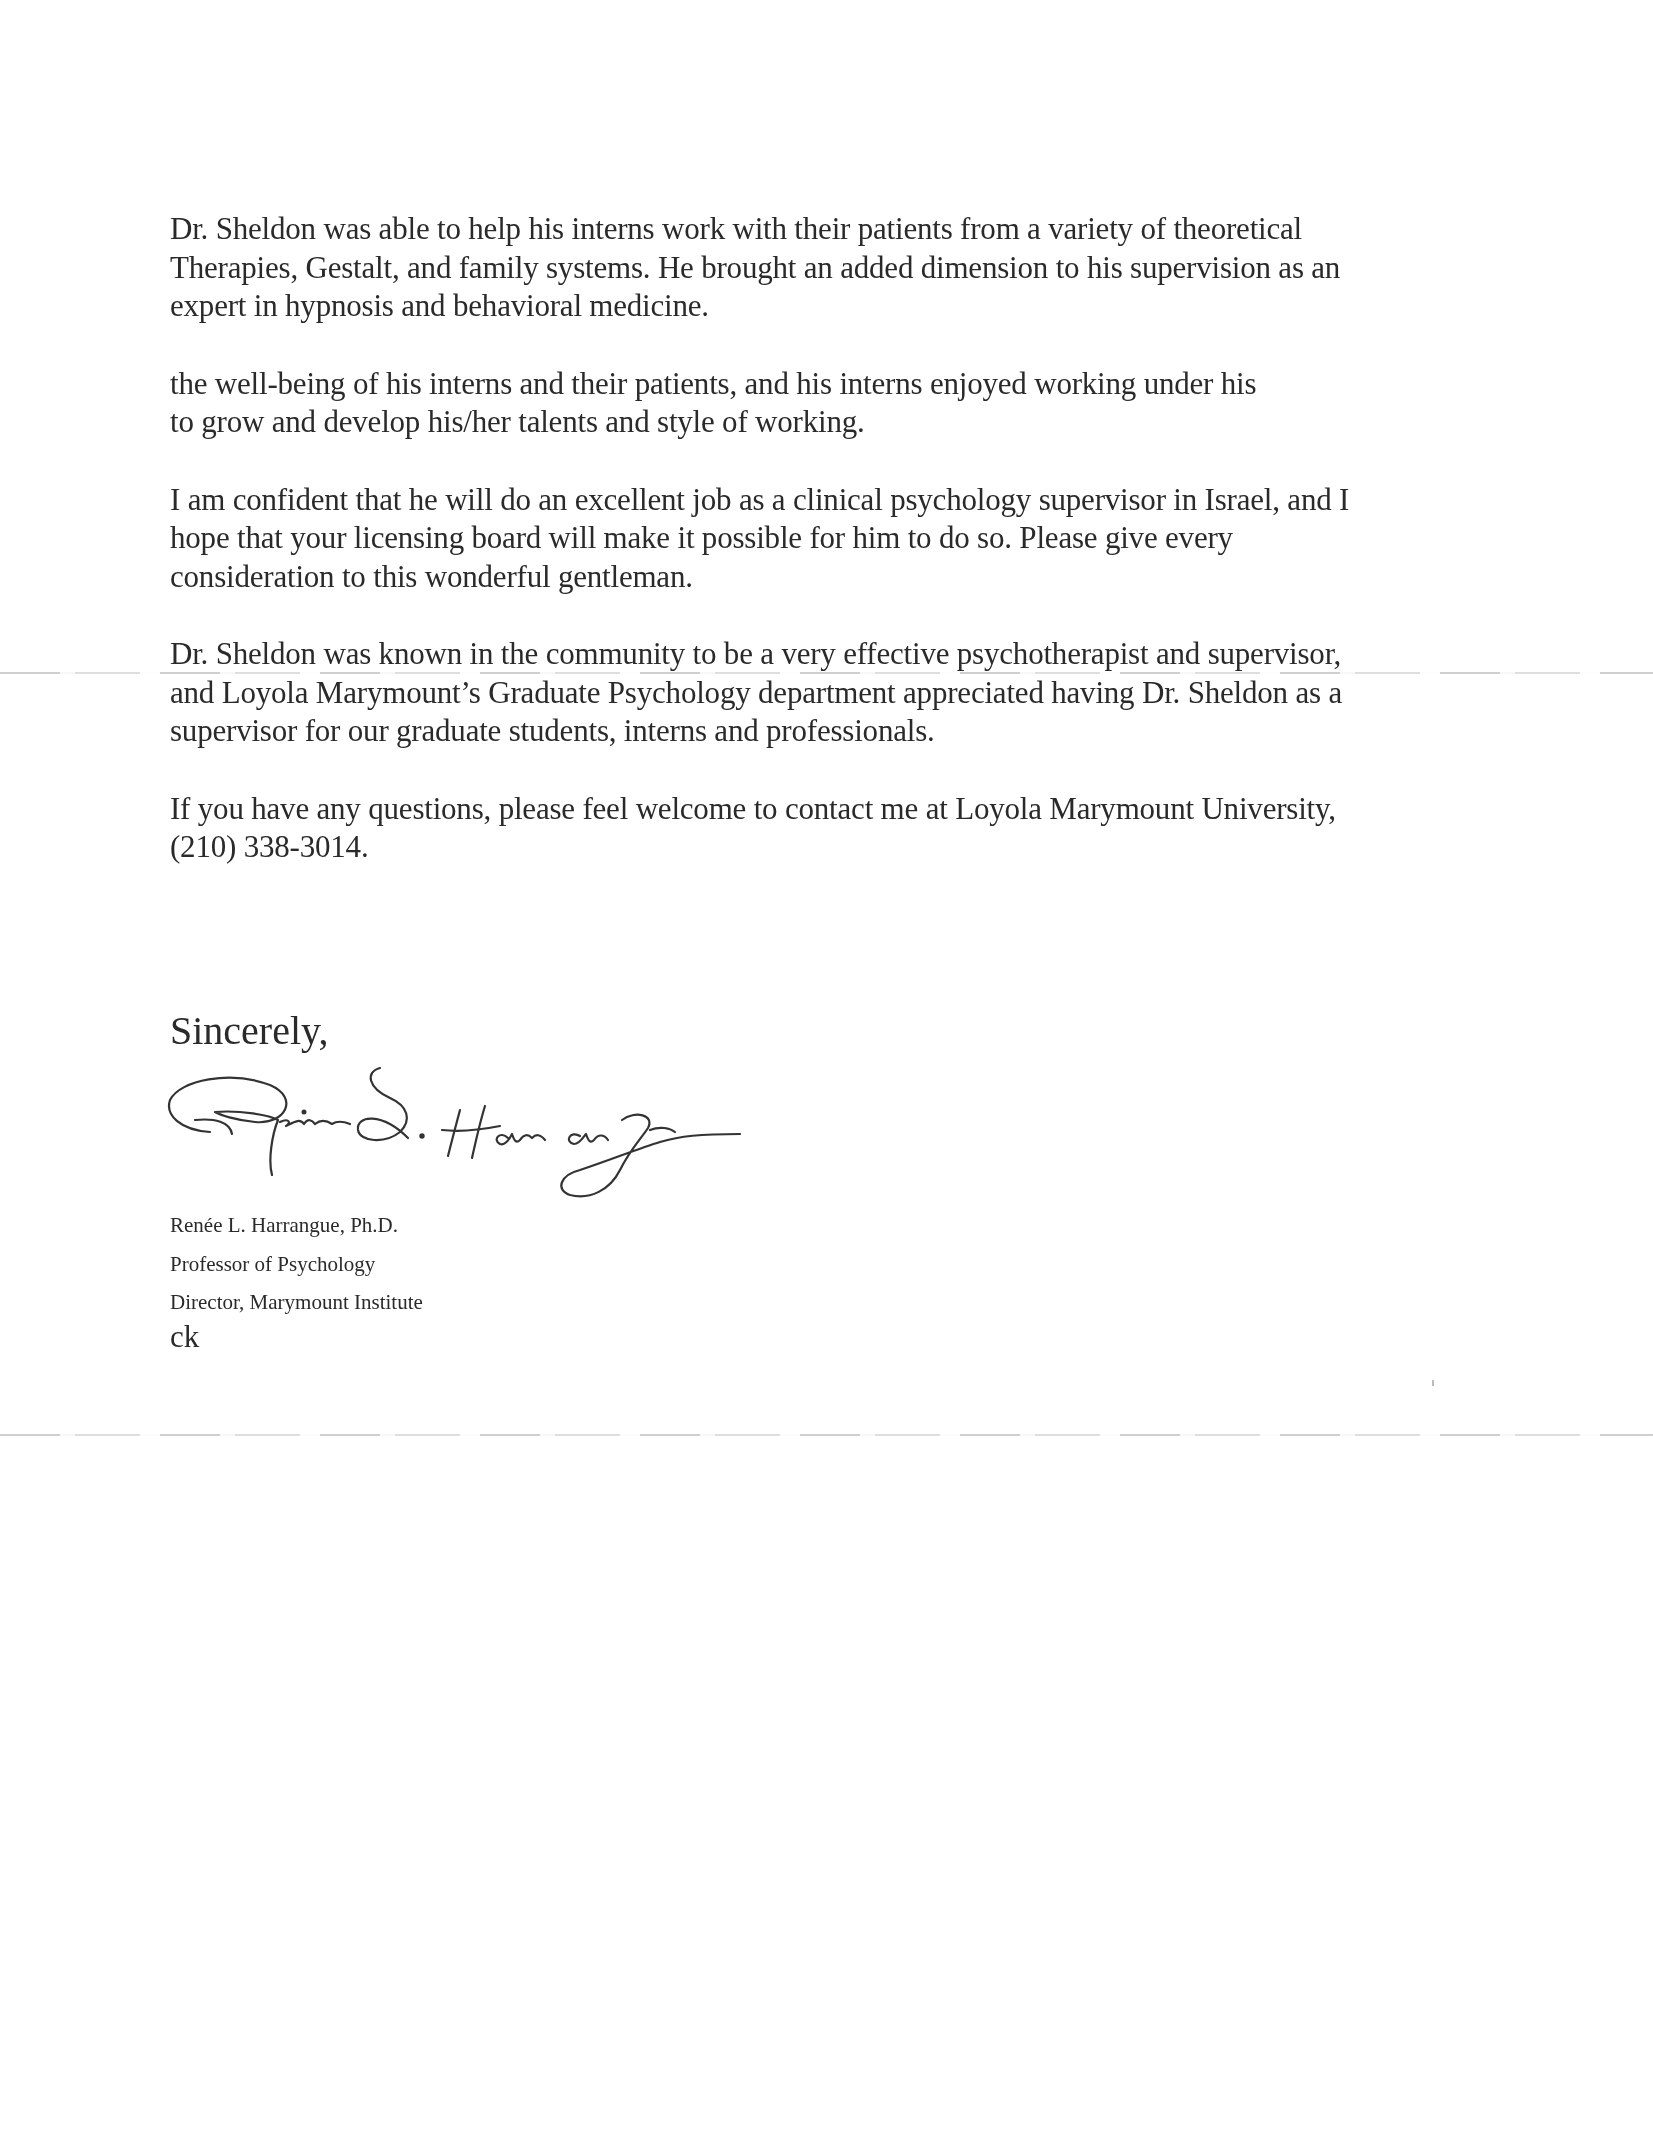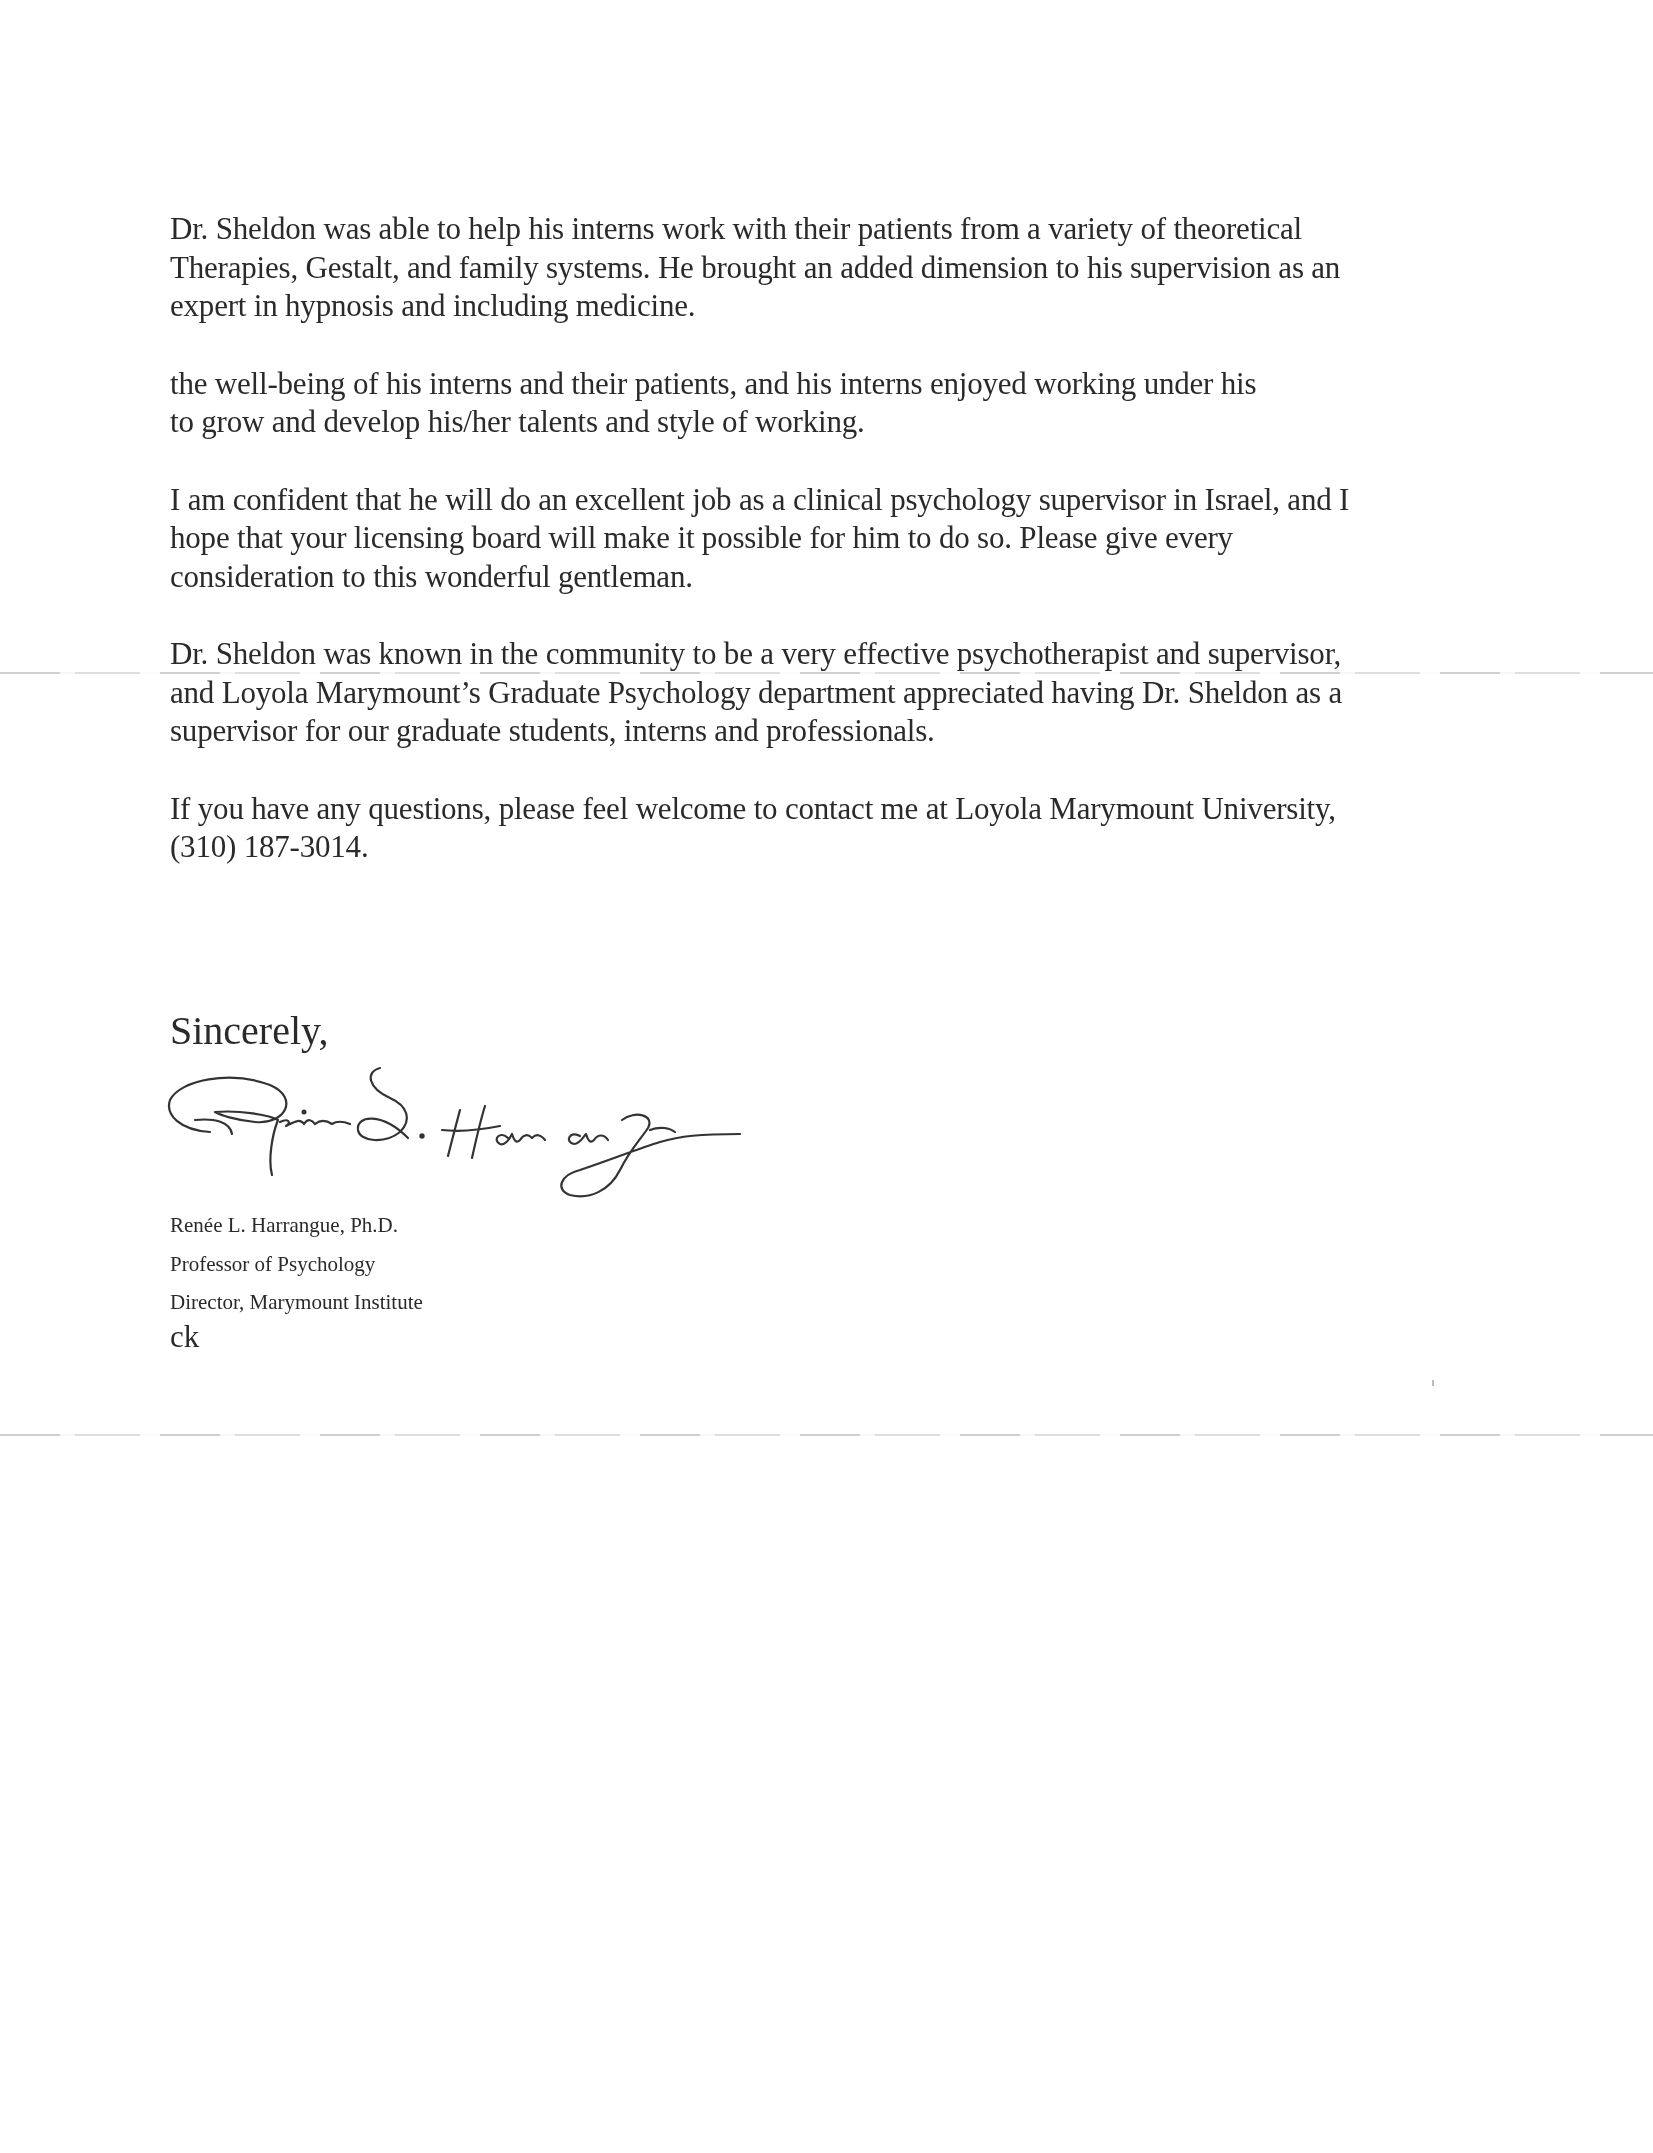--- a/index.html
+++ b/index.html
@@ -35,39 +35,39 @@
 <body>
 
 <div class="page">
   <div class="fold f1"></div>
   <div class="fold f2"></div>
 
   <div class="body-text">
     <p class="para">
       <span class="line">Dr. Sheldon was able to help his interns work with their patients from a variety of theoretical</span>
       <span class="line">Therapies, Gestalt, and family systems.  He brought an added dimension to his supervision as an</span>
-      <span class="line">expert in hypnosis and including medicine.</span>
+      <span class="line">expert in hypnosis and behavioral medicine.</span>
     </p>
     <p class="para">
       <span class="line">the well-being of his interns and their patients, and his interns enjoyed working under his</span>
       <span class="line">to grow and develop his/her talents and style of working.</span>
     </p>
     <p class="para">
       <span class="line">I am confident that he will do an excellent job as a clinical psychology supervisor in Israel, and I</span>
       <span class="line">hope that your licensing board will make it possible for him to do so.  Please give every</span>
       <span class="line">consideration to this wonderful gentleman.</span>
     </p>
     <p class="para">
       <span class="line">Dr. Sheldon was known in the community to be a very effective psychotherapist and supervisor,</span>
       <span class="line">and Loyola Marymount’s Graduate Psychology department appreciated having Dr. Sheldon as a</span>
       <span class="line">supervisor for our graduate students, interns and professionals.</span>
     </p>
     <p class="para">
       <span class="line">If you have any questions, please feel welcome to contact me at Loyola Marymount University,</span>
-      <span class="line">(310) 187-3014.</span>
+      <span class="line">(210) 338-3014.</span>
     </p>
   </div>
 
   <div class="closing">Sincerely,</div>
 
   <svg class="signature" viewBox="0 0 720 170" fill="none" stroke="#333" stroke-width="2.2" stroke-linecap="round" stroke-linejoin="round">
     <title>Renée L. Harrangue</title>
 
     <path d="M50 72 C 20 70, 5 55, 10 40 C 20 20, 70 10, 110 25 C 140 38, 125 65, 95 62 C 75 60, 60 55, 55 52 C 80 50, 110 55, 118 60 C 112 75, 108 100, 112 115"></path>
     <path d="M35 60 C 55 58, 70 62, 72 74"></path>

